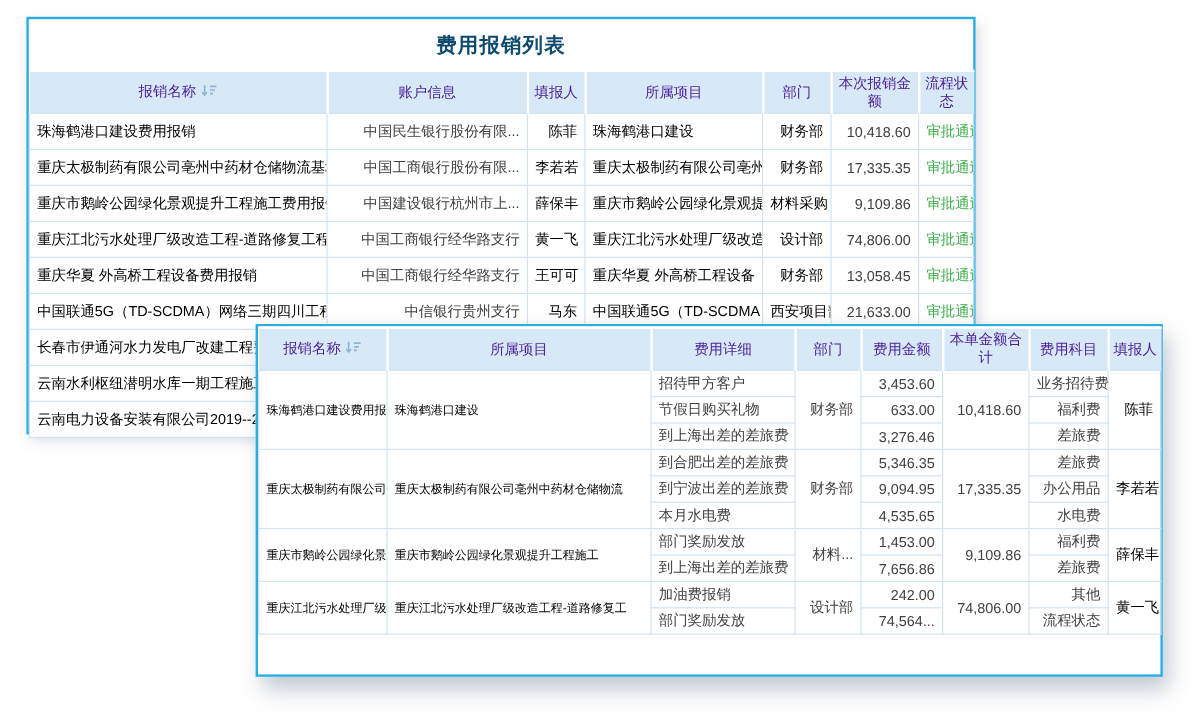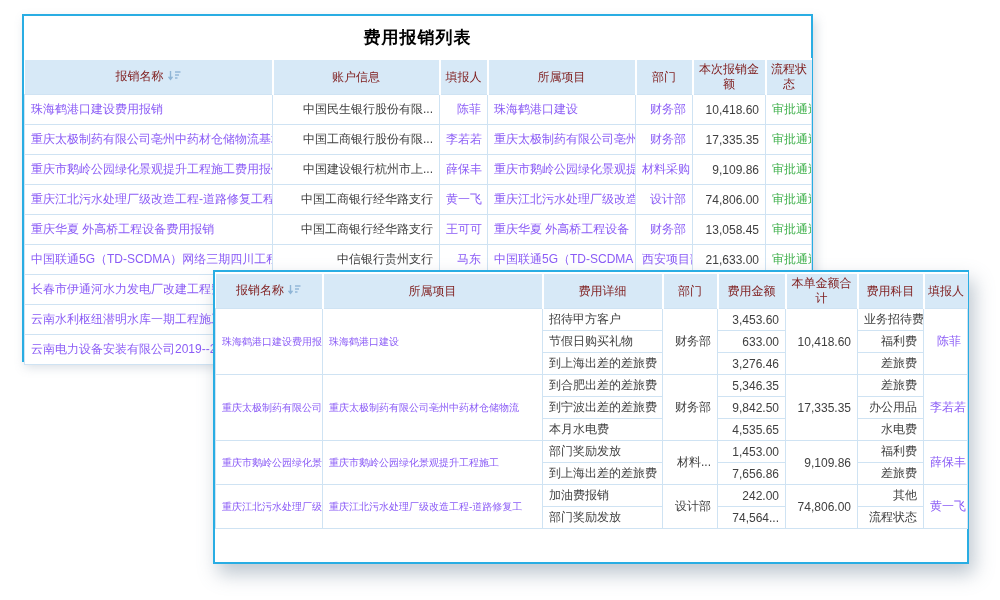--- a/index.html
+++ b/index.html
@@ -10,47 +10,47 @@
     -webkit-font-smoothing:antialiased;
   }
   .card{
     position:absolute;background:#fff;box-sizing:border-box;
     border:2px solid #29ade3;
   }
   .card1{left:22px;top:14px;width:791px;height:348px;box-shadow:3px 5px 10px rgba(120,140,160,.30);}
   .card2{left:213px;top:270px;width:756px;height:294px;box-shadow:5px 10px 18px rgba(110,130,150,.45);}
   .card-title{
     display:flex;align-items:center;justify-content:center;
-    font-weight:bold;color:#000000;letter-spacing:1px;
+    font-weight:bold;color:#0c4a6e;letter-spacing:1px;
   }
   .card1 .card-title{height:42px;font-size:17px;}
   .card2 .card-title{height:38px;font-size:16px;}
   table{border-collapse:collapse;table-layout:fixed;width:100%;}
   th{
-    background:#d7e9f7;color:#7f1d1d;font-weight:normal;font-size:12px;
+    background:#d7e9f7;color:#4c1d95;font-weight:normal;font-size:12px;
     text-align:center;padding:1px 2px;
     border-left:2px solid #ffffff;border-top:2px solid #ffffff;
     border-bottom:1px solid #cfe3f3;
     white-space:normal;line-height:1.25;
   }
   th:first-child{border-left:none;}
   td{
     font-size:12px;color:#404040;background:#fff;
     border:1px solid #cfe3f3;padding:0 6px;
     white-space:nowrap;overflow:hidden;vertical-align:middle;
   }
   .card1 th{height:32px;}
   .card1 td{height:29px;}
   .card2 th{height:32px;}
   .card2 td{height:21px;font-size:12px;}
   .card2 td.small{font-size:10px;}
   .t-left{text-align:left;}
   .t-center{text-align:right;}
   .t-right{text-align:right;}
-  .link{color:#8b5cf6;}
+  .link{color:#000000;}
   .green{color:#3eb04a;}
   .sort-icon{display:inline-block;vertical-align:-1px;margin-left:4px;}
 </style>
 </head>
 <body>
 
 <div class="card card1">
   <div class="card-title">费用报销列表</div>
   <table>
     <colgroup>
@@ -231,21 +231,21 @@
         <td rowspan="3" class="t-left link small">重庆太极制药有限公司亳州中药材仓储物流</td>
         <td class="t-left">到合肥出差的差旅费</td>
         <td rowspan="3" class="t-center">财务部</td>
         <td class="t-right">5,346.35</td>
         <td rowspan="3" class="t-center">17,335.35</td>
         <td class="t-center">差旅费</td>
         <td rowspan="3" class="t-center link">李若若</td>
       </tr>
       <tr>
         <td class="t-left">到宁波出差的差旅费</td>
-        <td class="t-right">9,842.50</td>
+        <td class="t-right">9,094.95</td>
         <td class="t-center">办公用品</td>
       </tr>
       <tr>
         <td class="t-left">本月水电费</td>
         <td class="t-right">4,535.65</td>
         <td class="t-center">水电费</td>
       </tr>
 
       <tr>
         <td rowspan="2" class="t-left link small">重庆市鹅岭公园绿化景观提升工程</td>

